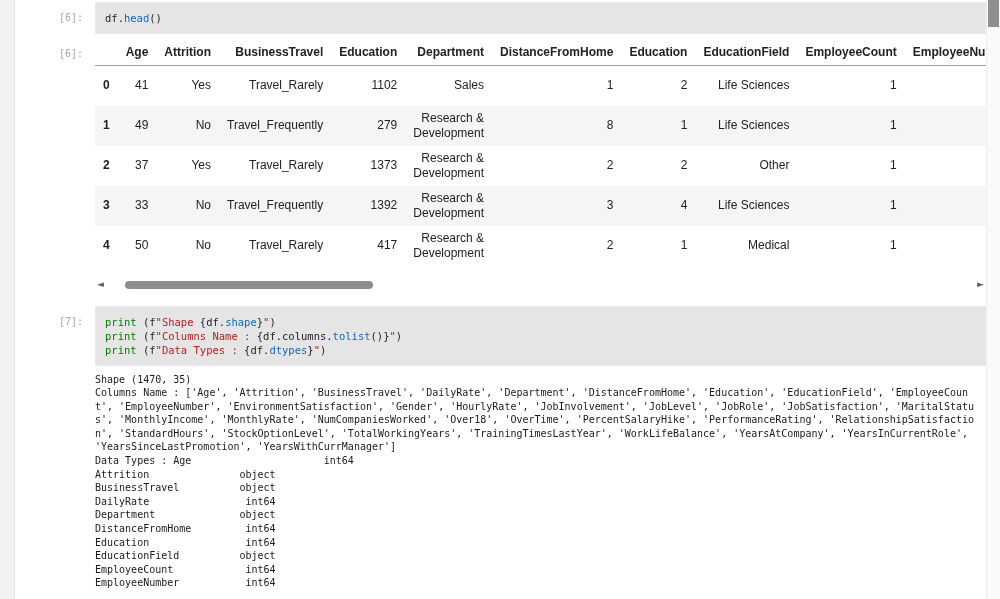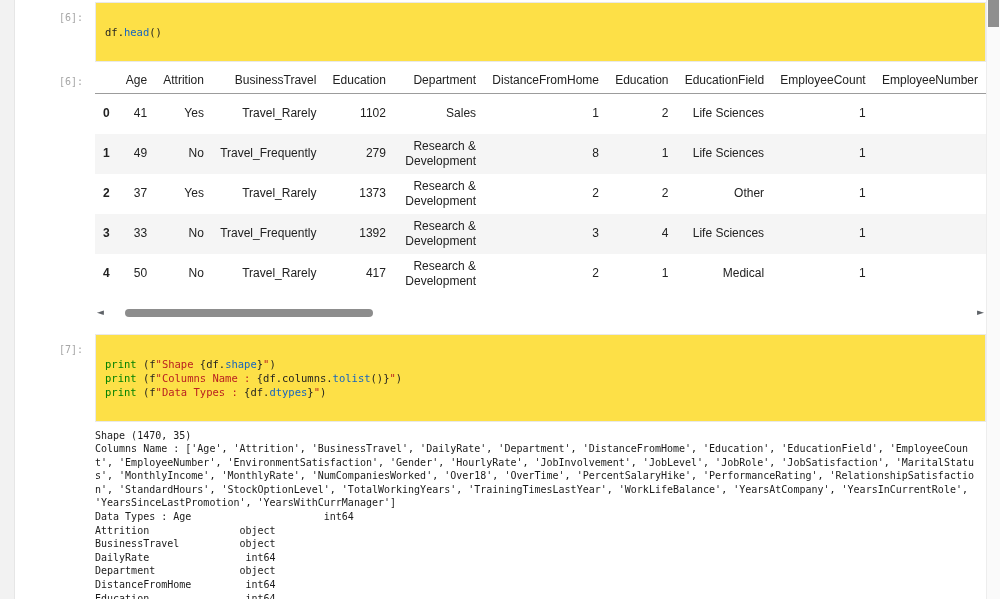--- a/index.html
+++ b/index.html
@@ -26,31 +26,31 @@
     font-family:"DejaVu Sans Mono", monospace; font-size:10px; color:#a6a6a6; line-height:14px;
   }
   .prompt.in6 { padding-top:9px; }
   .prompt.out6 { padding-top:8px; }
   .prompt.in7 { padding-top:9px; }
   .cell-content { flex:1; min-width:0; }
 
   h1.page-title { margin:0 0 12px 0; font-size:23px; font-weight:bold; color:#141414; }
 
   .code-box {
-    background:#fde047; border:1px solid #e9e9e9; padding:22px 9px;
+    background:#e5e5e5; border:1px solid #e9e9e9; padding:8px 9px;
     font-family:"DejaVu Sans Mono", monospace; font-size:10.5px; line-height:14px; color:#1f1f1f;
   }
   .cell-in6 { margin-bottom:5px; }
   .tok-kw { color:#008000; }
   .tok-str { color:#ba2121; }
   .tok-fn { color:#1565c0; }
 
   .df-table { width:100%; border-collapse:collapse; font-size:12px; color:#222222; }
   .df-table thead th {
-    font-weight:normal; text-align:right; white-space:nowrap;
+    font-weight:bold; text-align:right; white-space:nowrap;
     padding:6px 8px; border-bottom:1px solid #9c9c9c; vertical-align:bottom;
   }
   .df-table tbody tr { height:40px; }
   .df-table tbody tr:nth-child(even) { background:#f5f5f5; }
   .df-table tbody th, .df-table tbody td {
     text-align:right; padding:2px 8px; vertical-align:middle; line-height:15px;
   }
   .df-table tbody th { font-weight:bold; }
   .df-table tbody td:nth-child(6) .cellv { display:inline-block; max-width:74px; text-align:right; }
 

